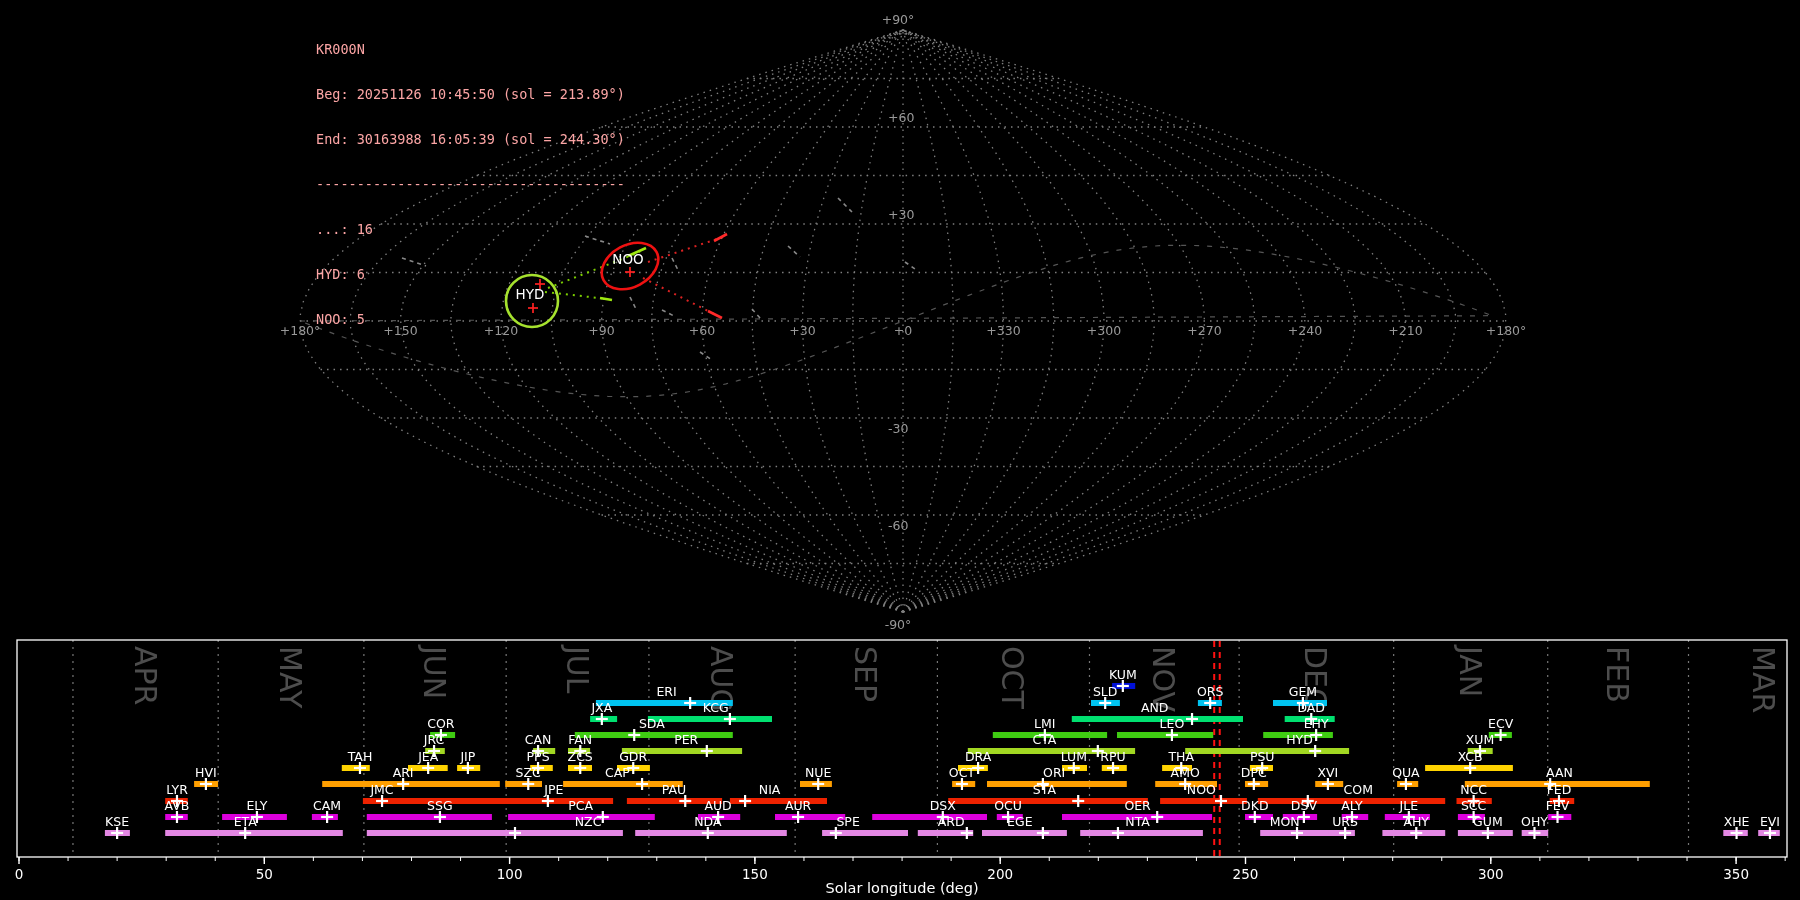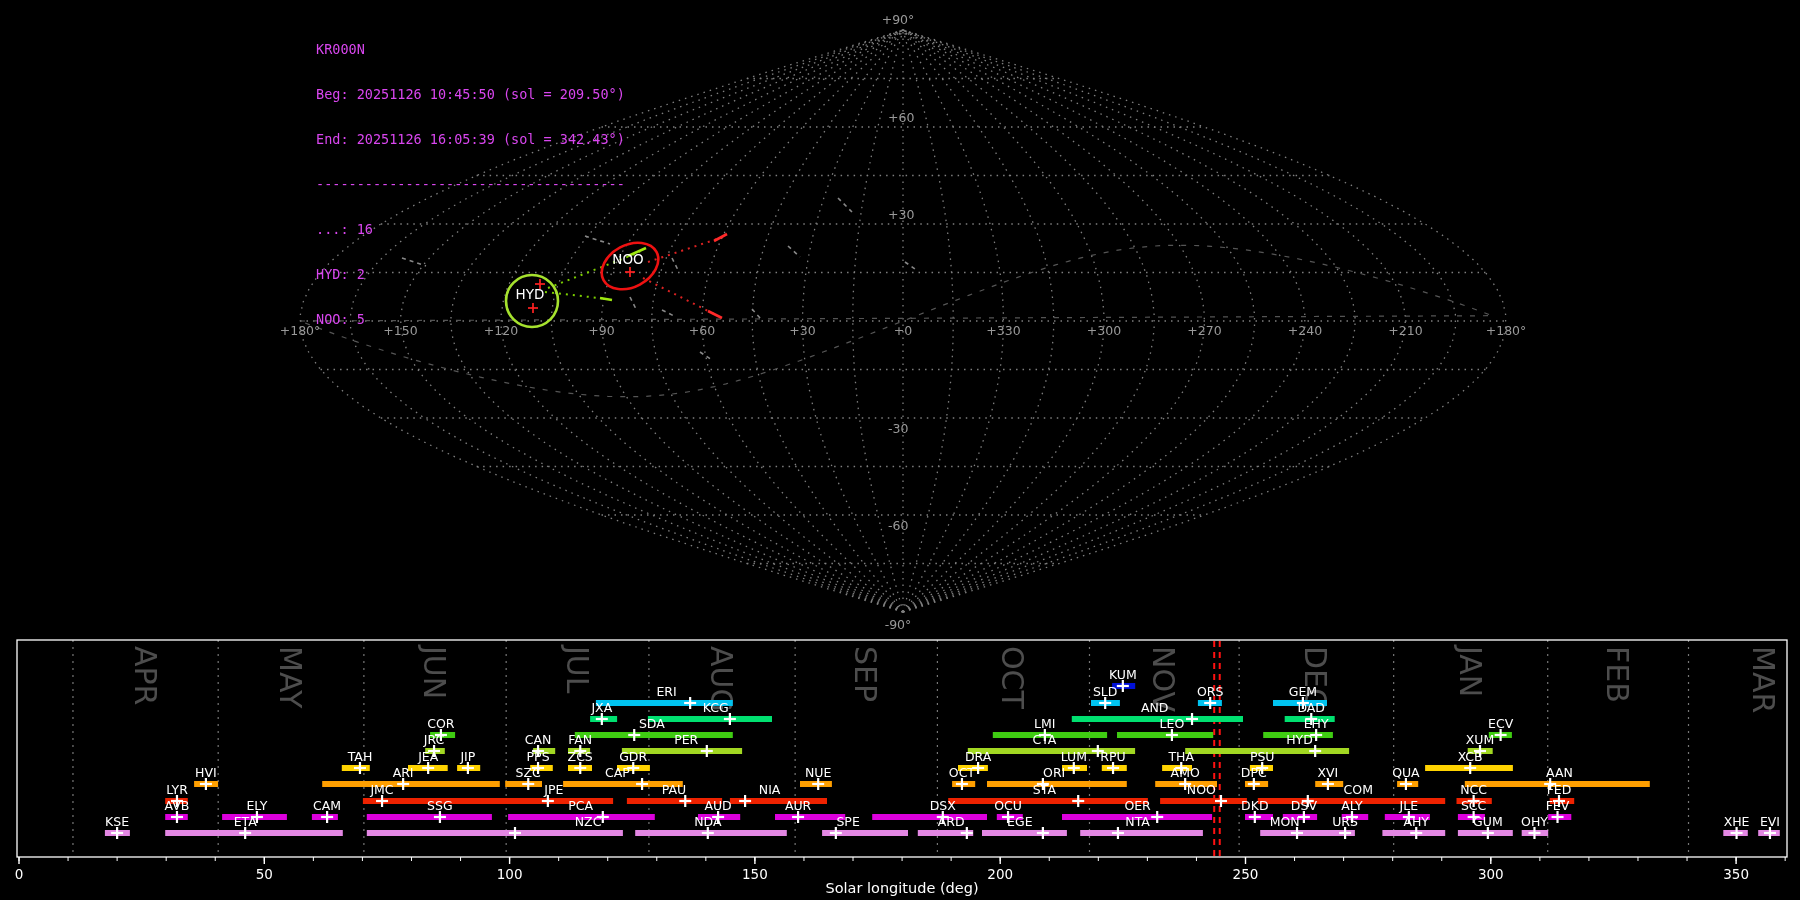--- a/index.html
+++ b/index.html
@@ -1,34 +1,34 @@
 <!DOCTYPE html>
 <html><head>
 <meta charset="utf-8">
 <style>
   html,body{margin:0;padding:0;background:#000;}
   #app{position:relative;width:1800px;height:900px;background:#000;overflow:hidden;
        font-family:"DejaVu Sans","Liberation Sans",sans-serif;}
-  #hud{position:absolute;left:316px;top:12px;color:#d946ef;
+  #hud{position:absolute;left:316px;top:12px;color:#fca5a5;
        font-family:"DejaVu Sans Mono","Liberation Mono",monospace;
        font-size:13.5px;line-height:15px;white-space:pre;z-index:5;}
   svg{position:absolute;left:0;top:0;}
   text{font-family:"DejaVu Sans","Liberation Sans",sans-serif;}
 </style>
 </head>
 <body>
 
 <div id="app">
   <div id="hud">
     <div>KR000N</div>
-    <div>Beg: 20251126 10:45:50 (sol = 209.50°)</div>
-    <div>End: 20251126 16:05:39 (sol = 342.43°)</div>
+    <div>Beg: 20251126 10:45:50 (sol = 213.89°)</div>
+    <div>End: 30163988 16:05:39 (sol = 244.30°)</div>
     <div>--------------------------------------</div>
     <div>...: 16</div>
-    <div>HYD: 2</div>
+    <div>HYD: 6</div>
     <div>NOO: 5</div>
   </div>
   <svg id="scene" width="1800" height="900" viewBox="0 0 1800 900">
       <g stroke="#b0b0b0" stroke-width="1.3" stroke-dasharray="1.5 5" fill="none" opacity="0.72">
         <line x1="746.93211580318" y1="563.5" x2="1059.06788419682" y2="563.5"></line>
         <line x1="601.5" y1="515" x2="1204.5" y2="515"></line>
         <line x1="476.6146109445118" y1="466.5" x2="1329.3853890554883" y2="466.5"></line>
         <line x1="380.7866815179834" y1="418" x2="1425.2133184820166" y2="418"></line>
         <line x1="320.54672674769176" y1="369.5" x2="1485.4532732523082" y2="369.5"></line>
         <line x1="300" y1="321" x2="1506" y2="321"></line>

